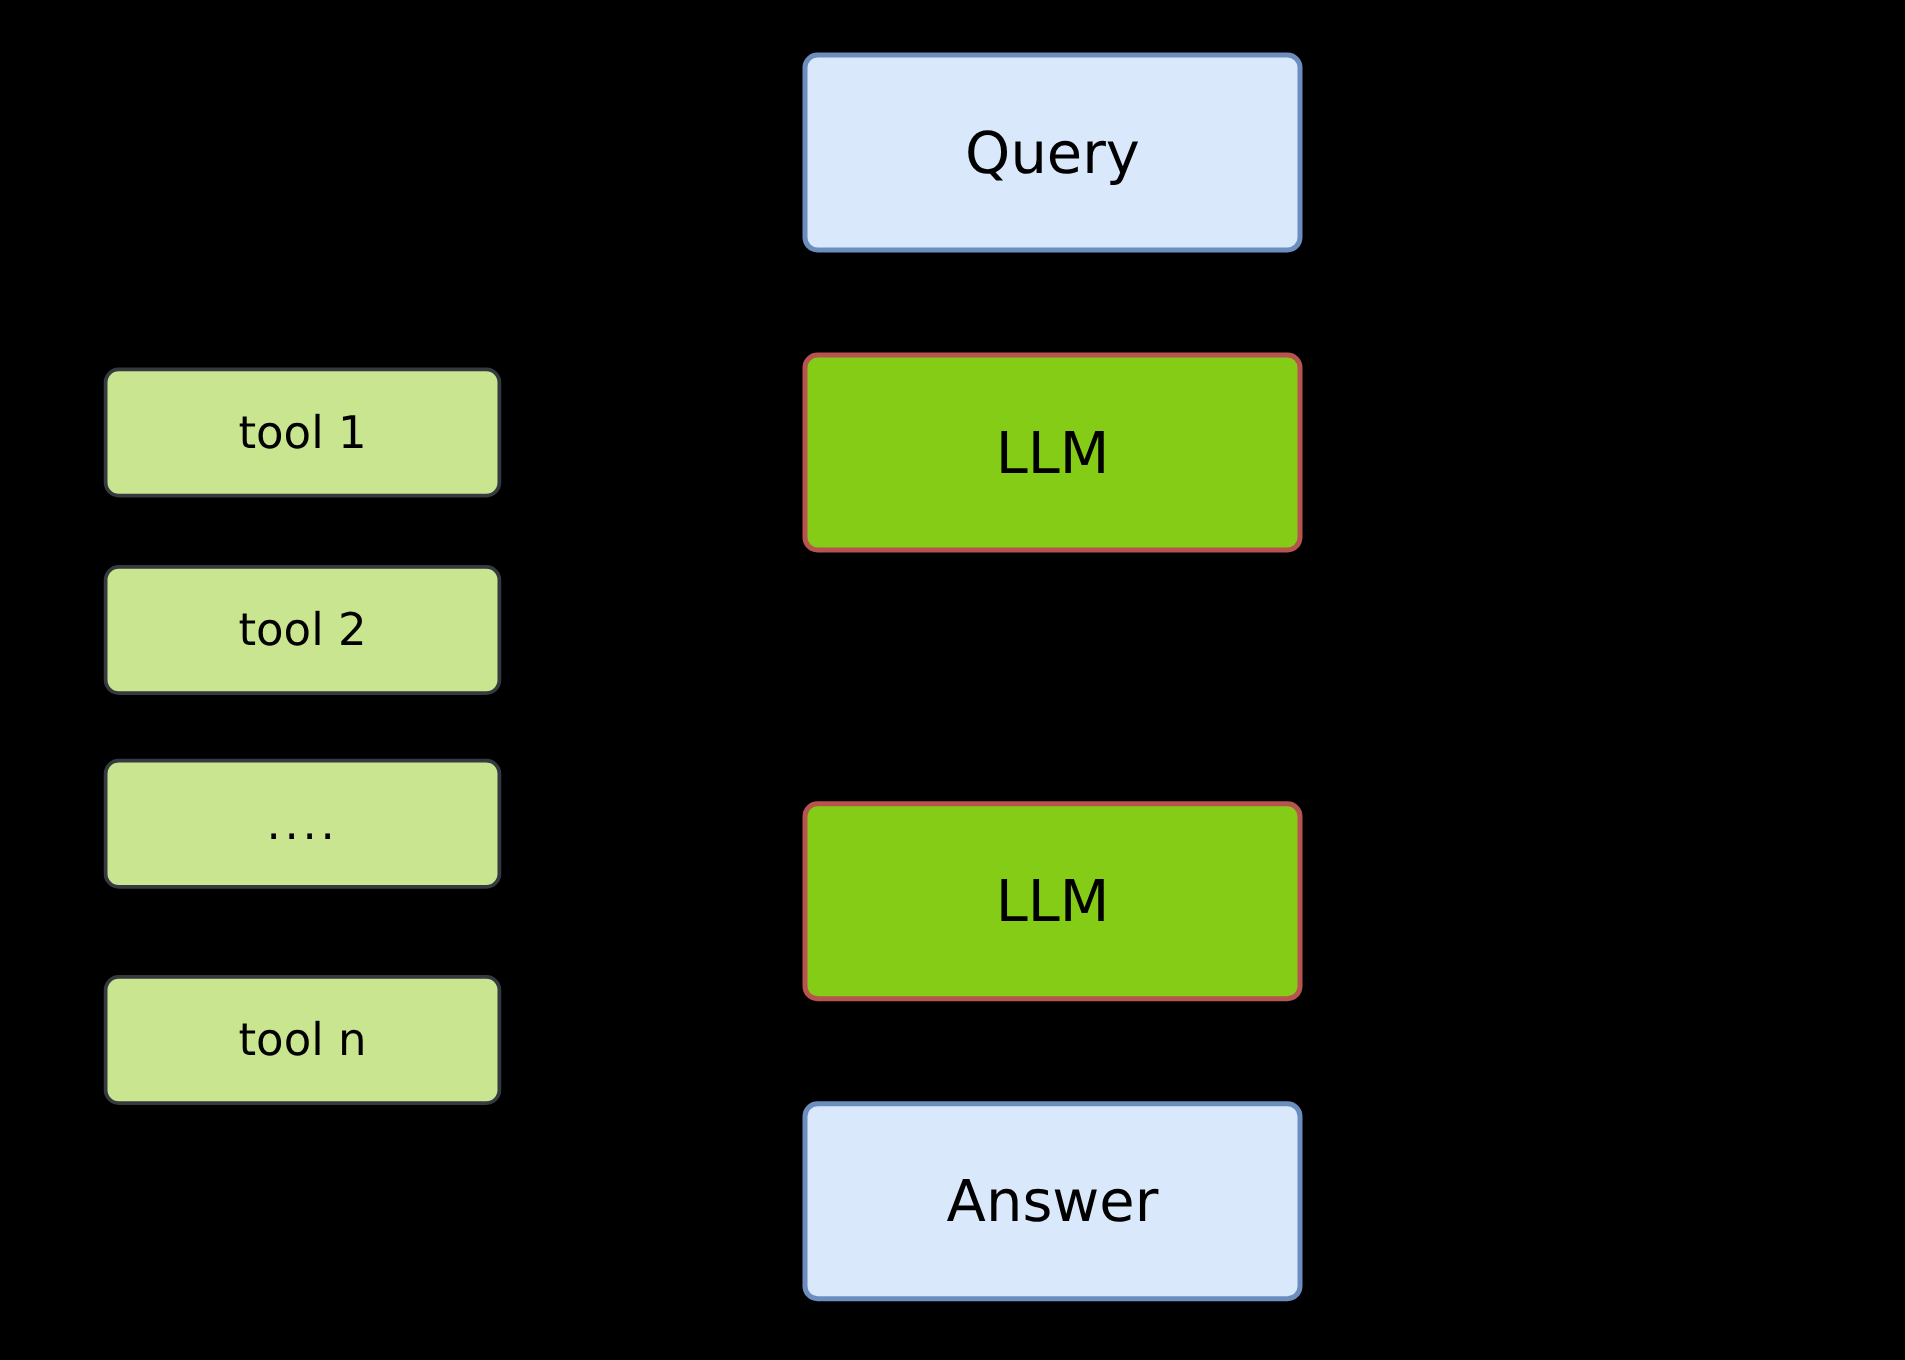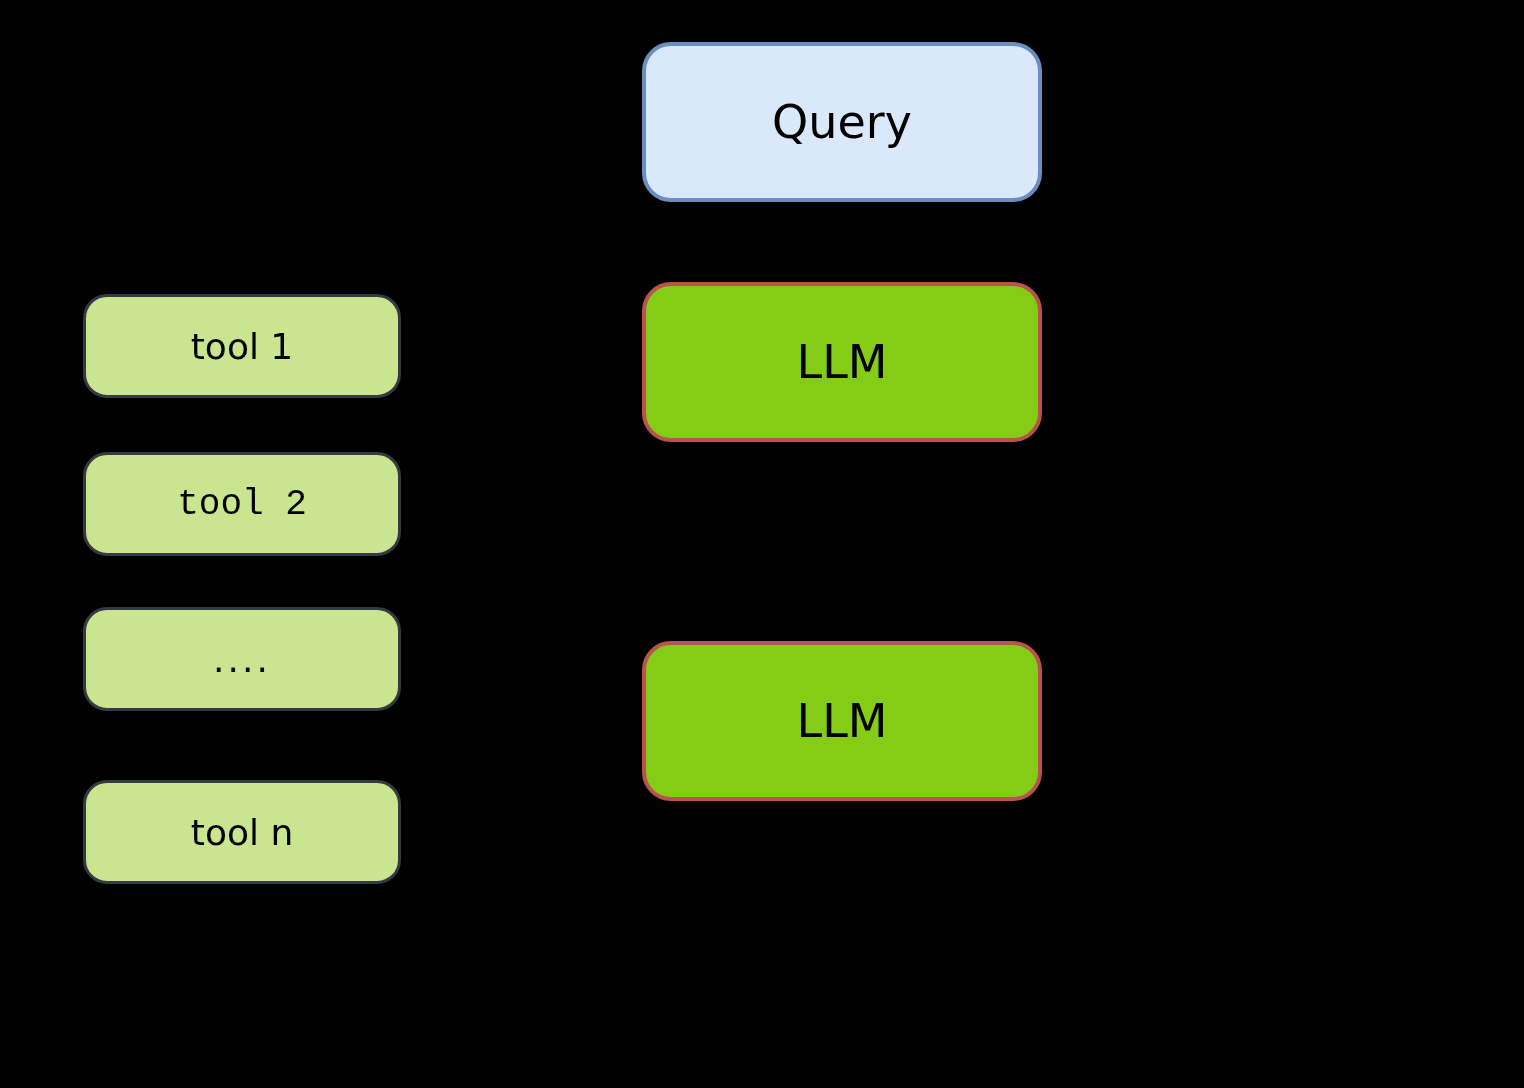--- a/index.html
+++ b/index.html
@@ -24,42 +24,42 @@
     color: #000000;
   }
   .node .label {
     white-space: nowrap;
   }
   
   .big {
     left: 642px;
     width: 400px;
     height: 160px;
-    border-radius: 29px;
+    border-radius: 12px;
     border: 4px solid;
     font-size: 46px;
   }
   .blue { background: #dae8fc; border-color: #6c8ebf; }
   .red  { background: #84cc16; border-color: #b85450; }
   
   .tool {
     left: 83px;
     width: 318px;
     height: 104px;
-    border-radius: 24px;
+    border-radius: 12px;
     border: 3px solid #343a40;
     background: #cae58f;
     font-size: 36px;
   }
   #query      { top: 42px;  }
   #llm-top    { top: 282px; }
   #llm-bottom { top: 641px; }
   #answer     { top: 881px; }
   #tool-1    { top: 294px; }
-  #tool-2    { top: 452px; font-family: Liberation Mono, monospace; }
+  #tool-2    { top: 452px; }
   #tool-dots { top: 607px; }
   #tool-n    { top: 780px; }
   #tool-dots .label { letter-spacing: 3px; }
 </style>
 </head>
 <body>
 
 <div class="stage">
 
   <div class="node big blue" id="query">
@@ -83,14 +83,17 @@
   </div>
 
   <div class="node tool" id="tool-n">
     <span class="label">tool n</span>
   </div>
 
   <div class="node big red" id="llm-bottom">
     <span class="label">LLM</span>
   </div>
 
+  <div class="node big blue" id="answer">
+    <span class="label">Answer</span>
+  </div>
 
 </div>
 
 </body></html>

